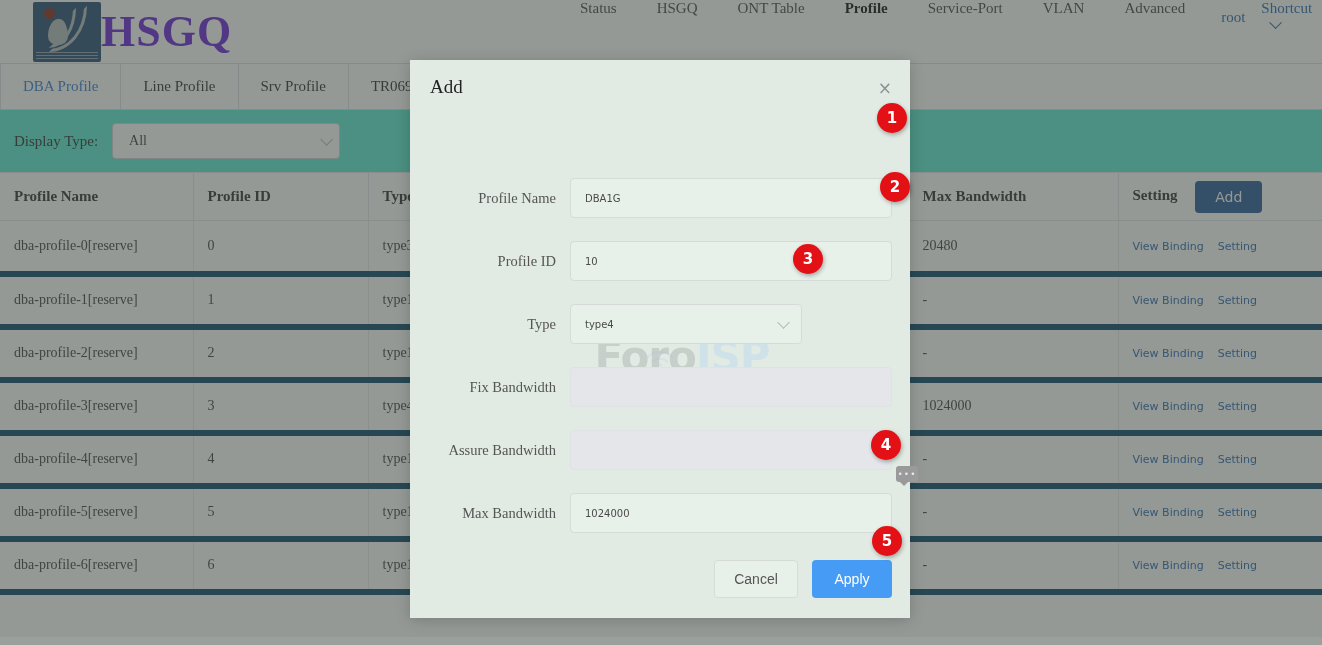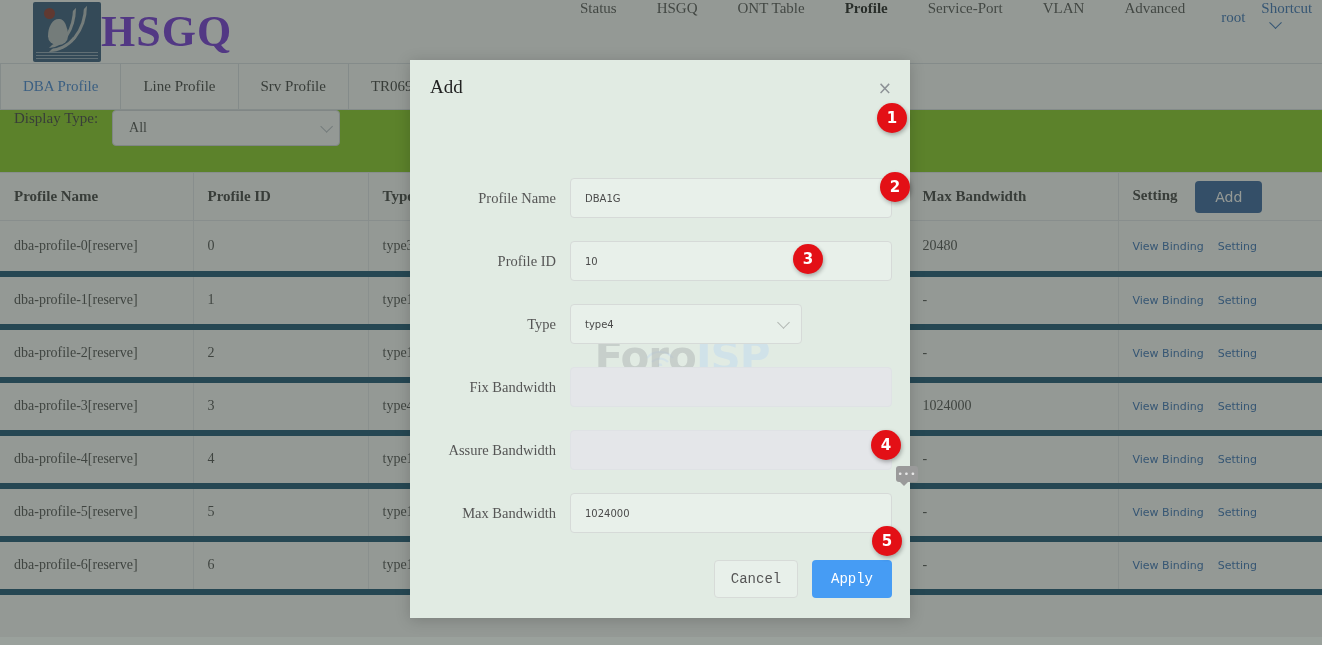--- a/index.html
+++ b/index.html
@@ -119,23 +119,23 @@
     color: #333;
     border-right: 1px solid #dcdfe6;
     cursor: pointer;
   }
   .tab:first-child { border-left: 1px solid #dcdfe6; }
   .tab.active { color: #3b7fd4; }
 
   
   .filterbar {
     height: 62px;
-    display: flex; 
+    display: flex; align-items: center;
     padding-left: 14px;
-    background: #84cc16;
+    background: #5eead4;
   }
   .filter-label { font-size: 15px; color: #333; margin-right: 14px; }
   .select-box {
     width: 228px; height: 36px;
     border: 1px solid #d3d6dc;
     border-radius: 4px;
     display: flex; align-items: center;
     padding: 0 10px 0 16px;
     font-size: 14px;
     color: #444;
@@ -311,21 +311,21 @@
     display: flex; align-items: center; justify-content: center;
     box-shadow: 1px 2px 4px rgba(0,0,0,0.3);
     z-index: 120;
   }
   .footer {
     position: absolute;
     right: 18px; bottom: 20px;
     display: flex; align-items: center;
   }
   .btn {
-    font-family: Liberation Mono, monospace;
+    font-family: Liberation Sans, sans-serif;
     font-size: 14px;
     border-radius: 4px;
     cursor: pointer;
     display: flex; align-items: center; justify-content: center;
   }
   .btn-cancel {
     width: 84px; height: 38px;
     border: 1px solid #d7dbd8;
     background: #e8f0ea;
     color: #555;

